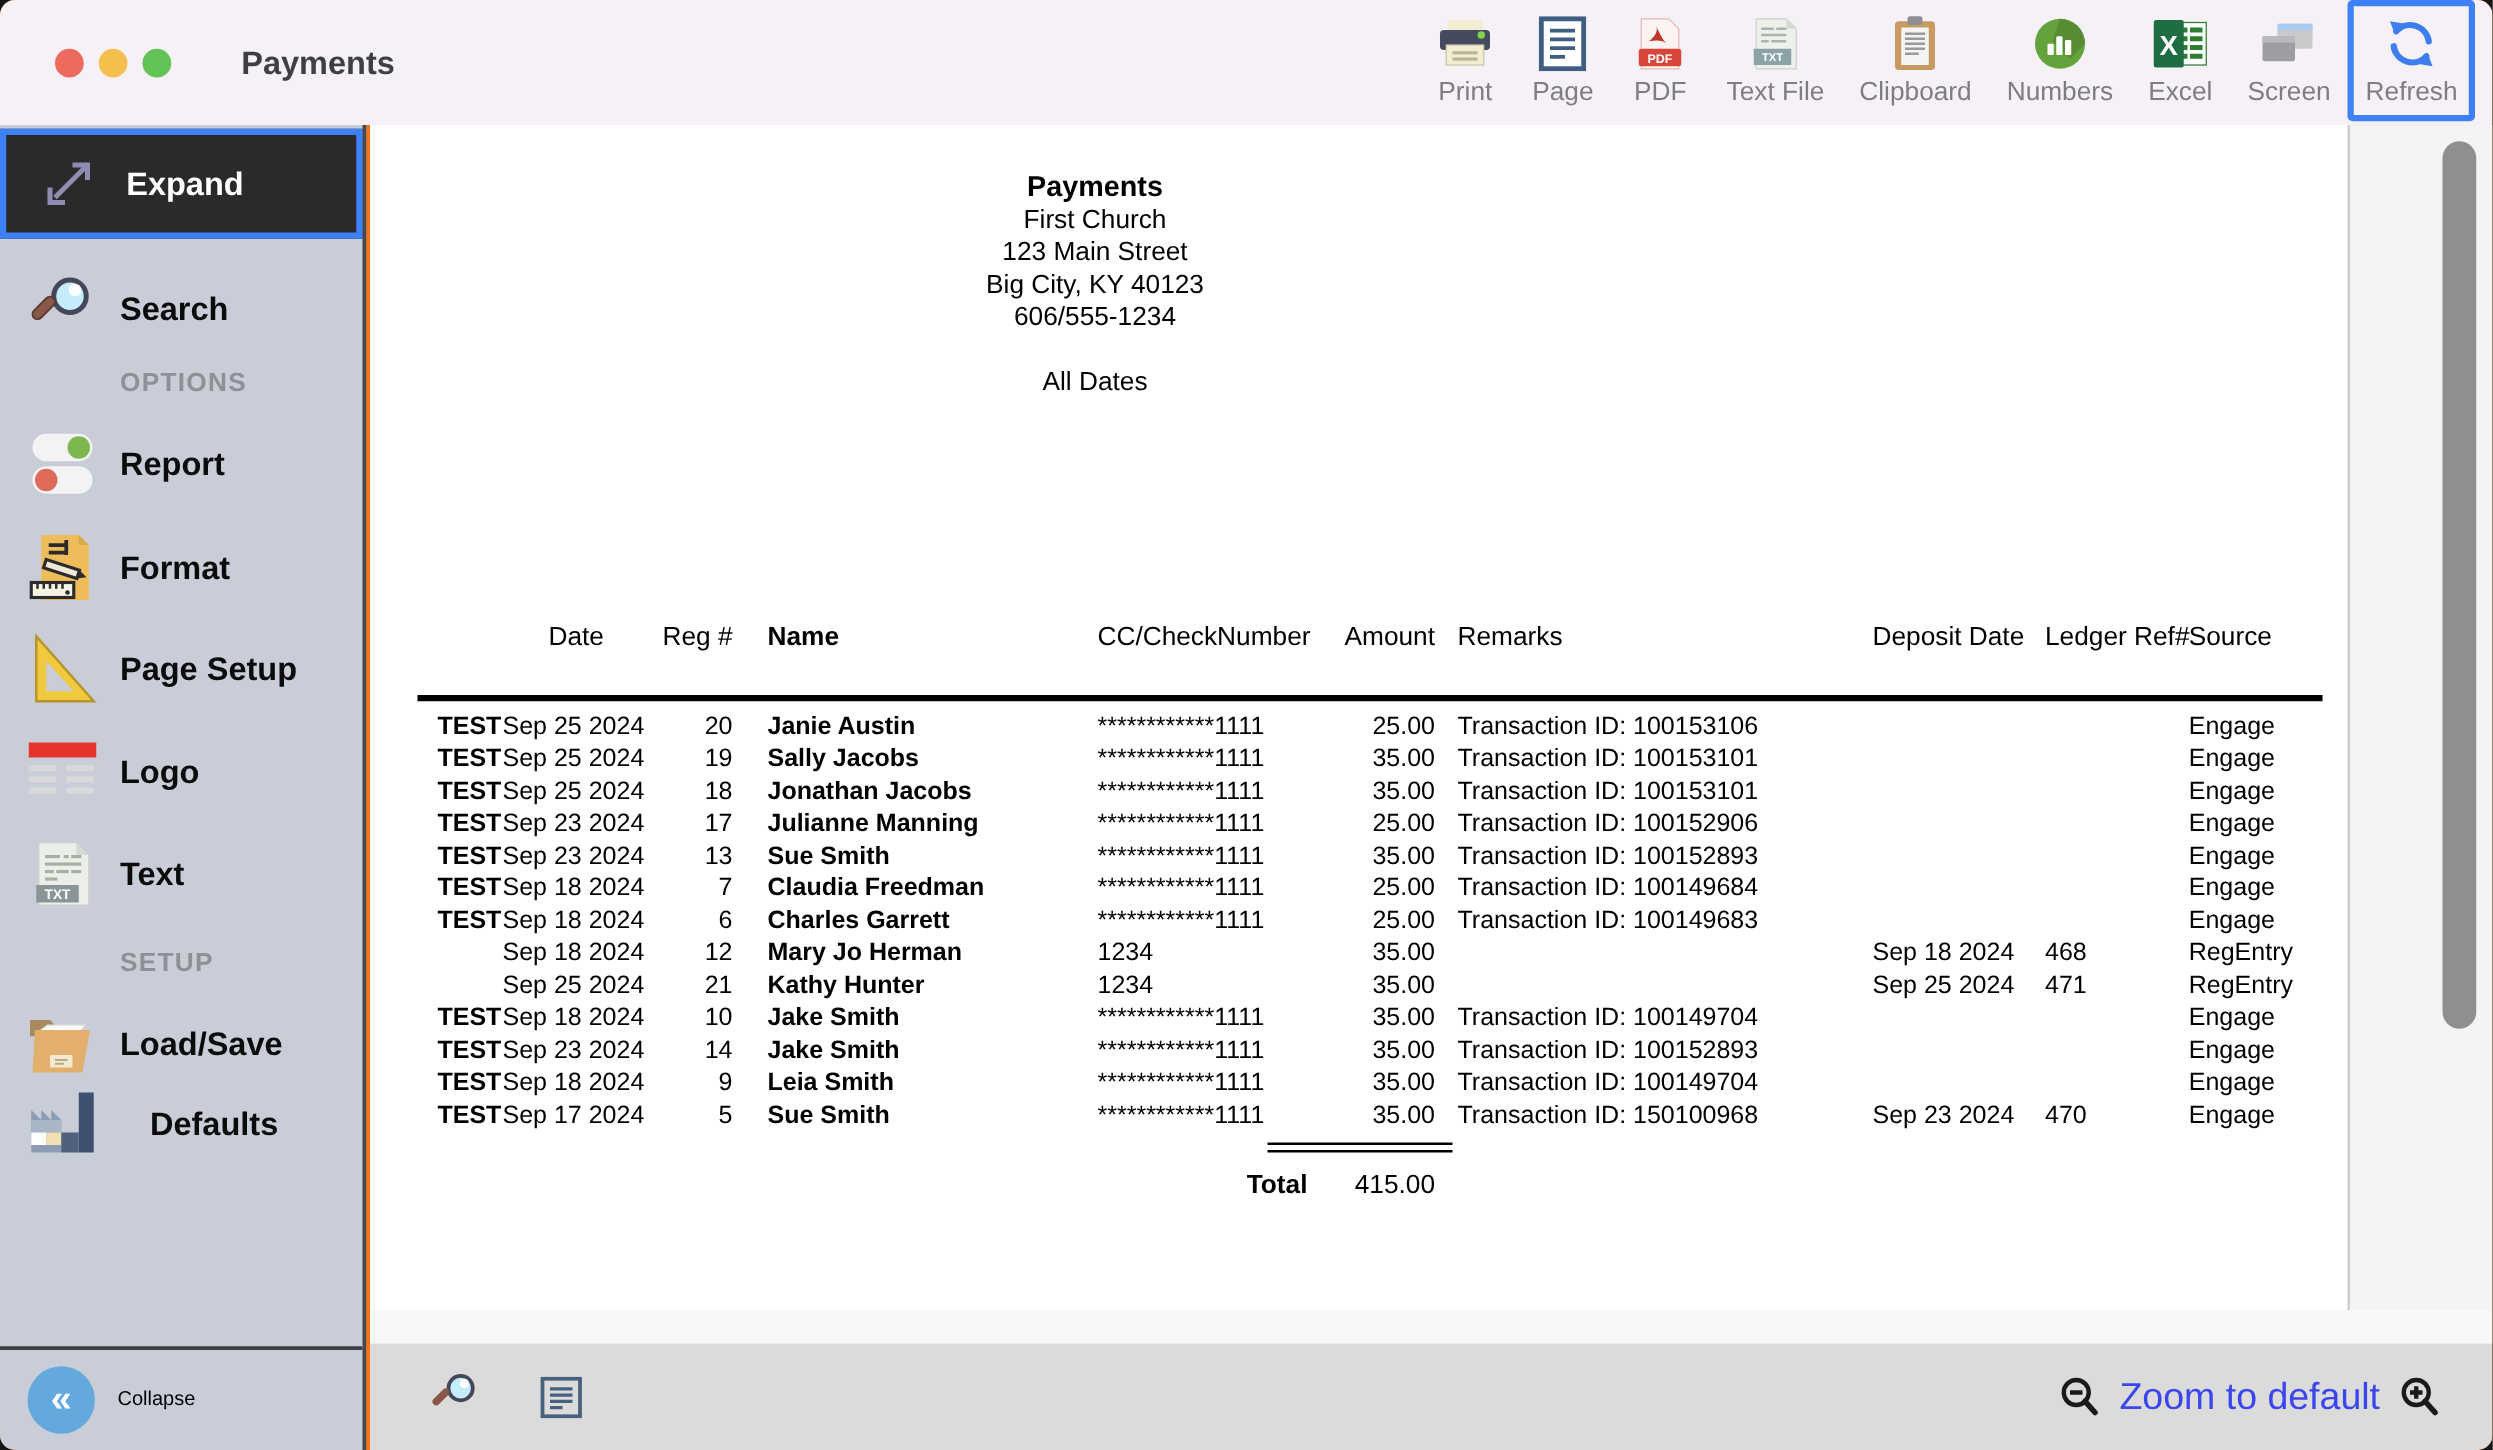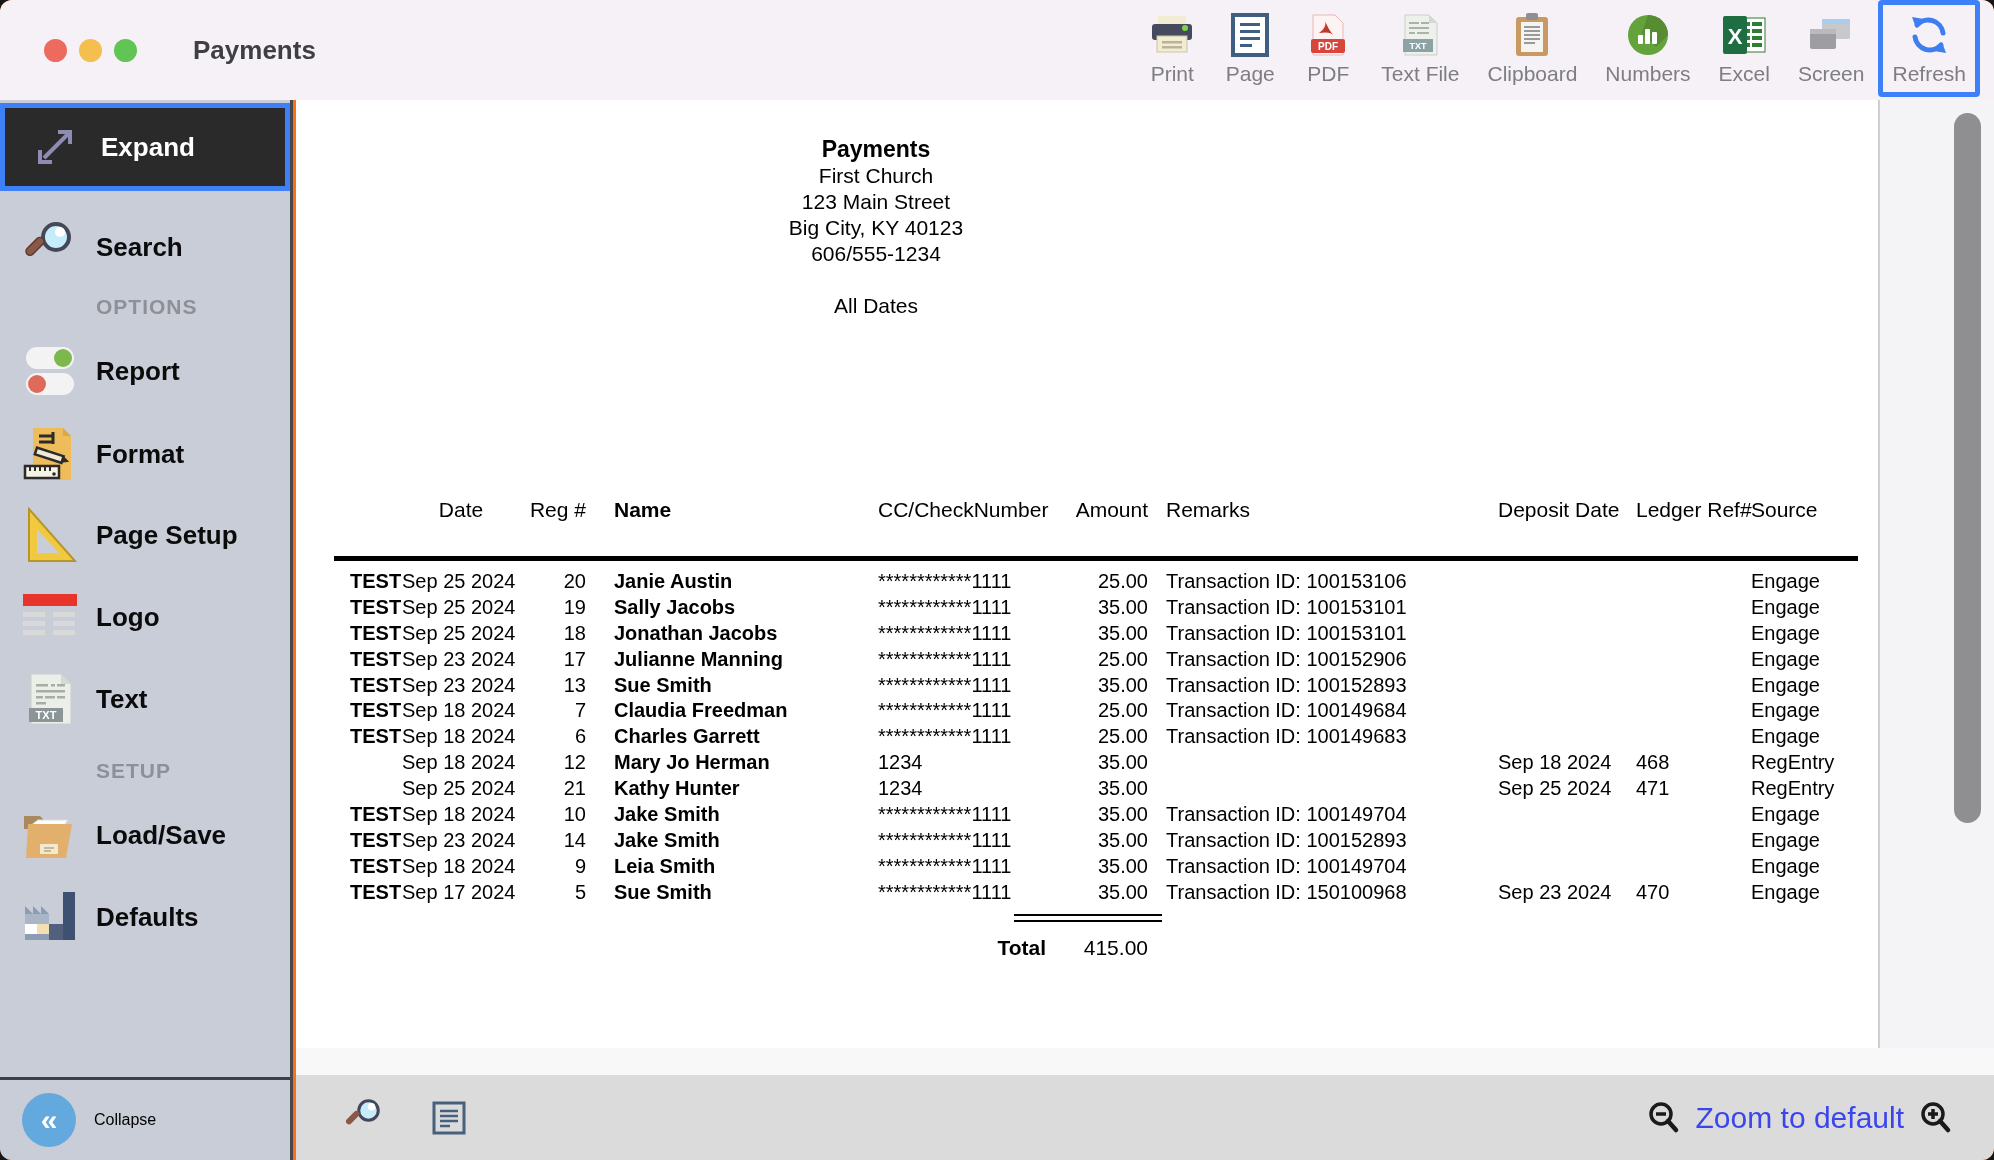--- a/index.html
+++ b/index.html
@@ -388,21 +388,21 @@
               <path d="M8 16 h44 l-6 34 h-40 z" fill="#e3af6c"></path>
               <rect x="20" y="36" width="18" height="10" rx="1" fill="#f2e9ce"></rect>
               <g stroke="#b7ab84" stroke-width="1.5">
                 <path d="M24 40 h10 M24 43 h7"></path>
               </g>
             </svg>
           </span>
         </div>
         <div class="sb-label">Load/Save</div>
       </div>
-      <div class="sb-item" style="top: 777px;">
+      <div class="sb-item" style="top: 759px; gap: 24px;">
         <div class="sb-icon">
           <span>
             <svg width="58" height="54" viewBox="0 0 58 54">
               <rect x="42" y="2" width="12" height="48" fill="#3f5170"></rect>
               <path d="M4 24 L4 16 L12 24 L12 16 L20 24 L20 16 L28 24 L28 50 L4 50 Z" fill="#8b9cb4"></path>
               <path d="M4 24 h24 v10 h-24 z" fill="#a9b6c8"></path>
               <rect x="4" y="34" width="12" height="10" fill="#fff"></rect>
               <rect x="16" y="34" width="12" height="10" fill="#f2dfb2"></rect>
               <rect x="28" y="34" width="14" height="16" fill="#51617d"></rect>
             </svg>

